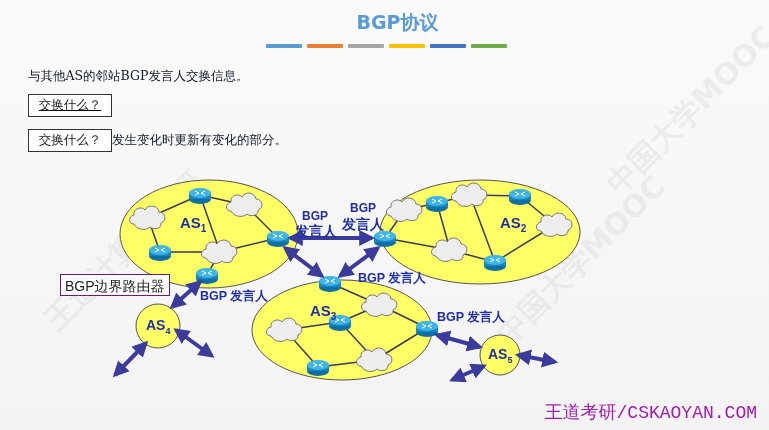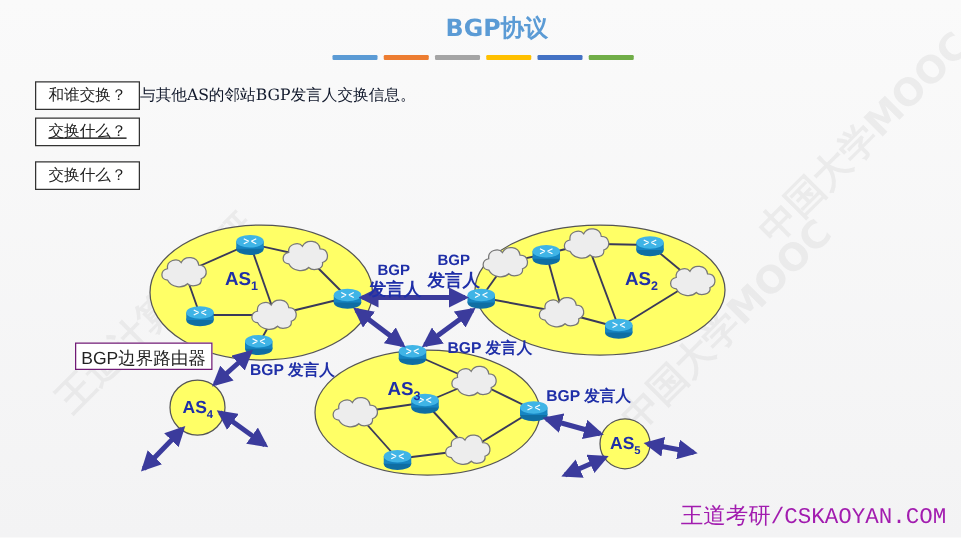--- a/index.html
+++ b/index.html
@@ -26,28 +26,28 @@
 <div class="bars">
   <div class="bar" style="background:#5b9bd5"></div>
   <div class="bar" style="background:#ed7d31"></div>
   <div class="bar" style="background:#a5a5a5"></div>
   <div class="bar" style="background:#ffc000"></div>
   <div class="bar" style="background:#4472c4"></div>
   <div class="bar" style="background:#70ad47"></div>
 </div>
 
 <div class="qa" style="top:65px;">
-  <div class="qbox">和谁交换？</div>
   <div class="ans">与其他AS的邻站BGP发言人交换信息。</div>
 </div>
 <div class="qa" style="top:94px;text-decoration:underline;">
   <div class="qbox">交换什么？</div>
 </div>
 <div class="qa" style="top:129px;">
   <div class="qbox">交换什么？</div>
+  <div class="ans">发生变化时更新有变化的部分。</div>
 </div>
 
 <svg class="diagram" width="769" height="430" viewBox="0 0 769 430">
   <defs>
     <g id="cloud">
       <path d="M-14,6 C-20,6 -20,-2 -14,-3 C-15,-10 -6,-12 -3,-8 C0,-14 10,-13 11,-6 C18,-6 19,3 13,5 C14,11 5,12 2,9 C-2,13 -11,12 -14,6 Z" fill="#ededed" stroke="#777" stroke-width="1"></path>
     </g>
     <g id="router">
       <ellipse cx="0" cy="4" rx="11" ry="5" fill="#0f6ea3"></ellipse>
       <rect x="-11" y="-2" width="22" height="6" fill="#1685c2"></rect>

